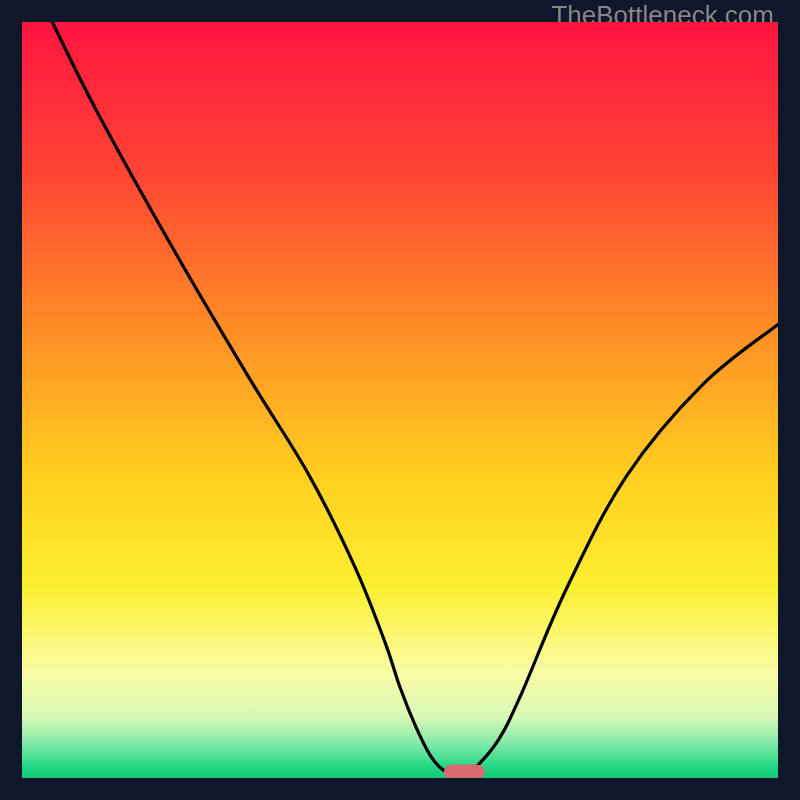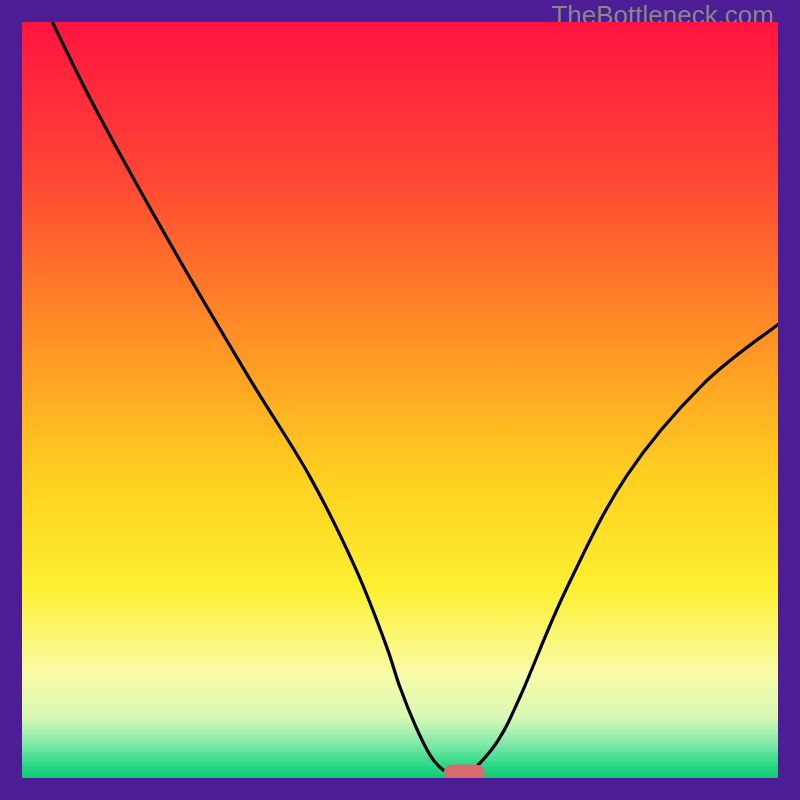--- a/index.html
+++ b/index.html
@@ -7,21 +7,21 @@
     padding: 0;
     width: 800px;
     height: 800px;
     background: #000;
     overflow: hidden;
   }
   .stage {
     position: relative;
     width: 800px;
     height: 800px;
-    background: #4c1d95;
+    background: #0f172a;
   }
   .plot {
     position: absolute;
     left: 22px;
     top: 22px;
     width: 756px;
     height: 756px;
     overflow: hidden;
   }
   .watermark {

